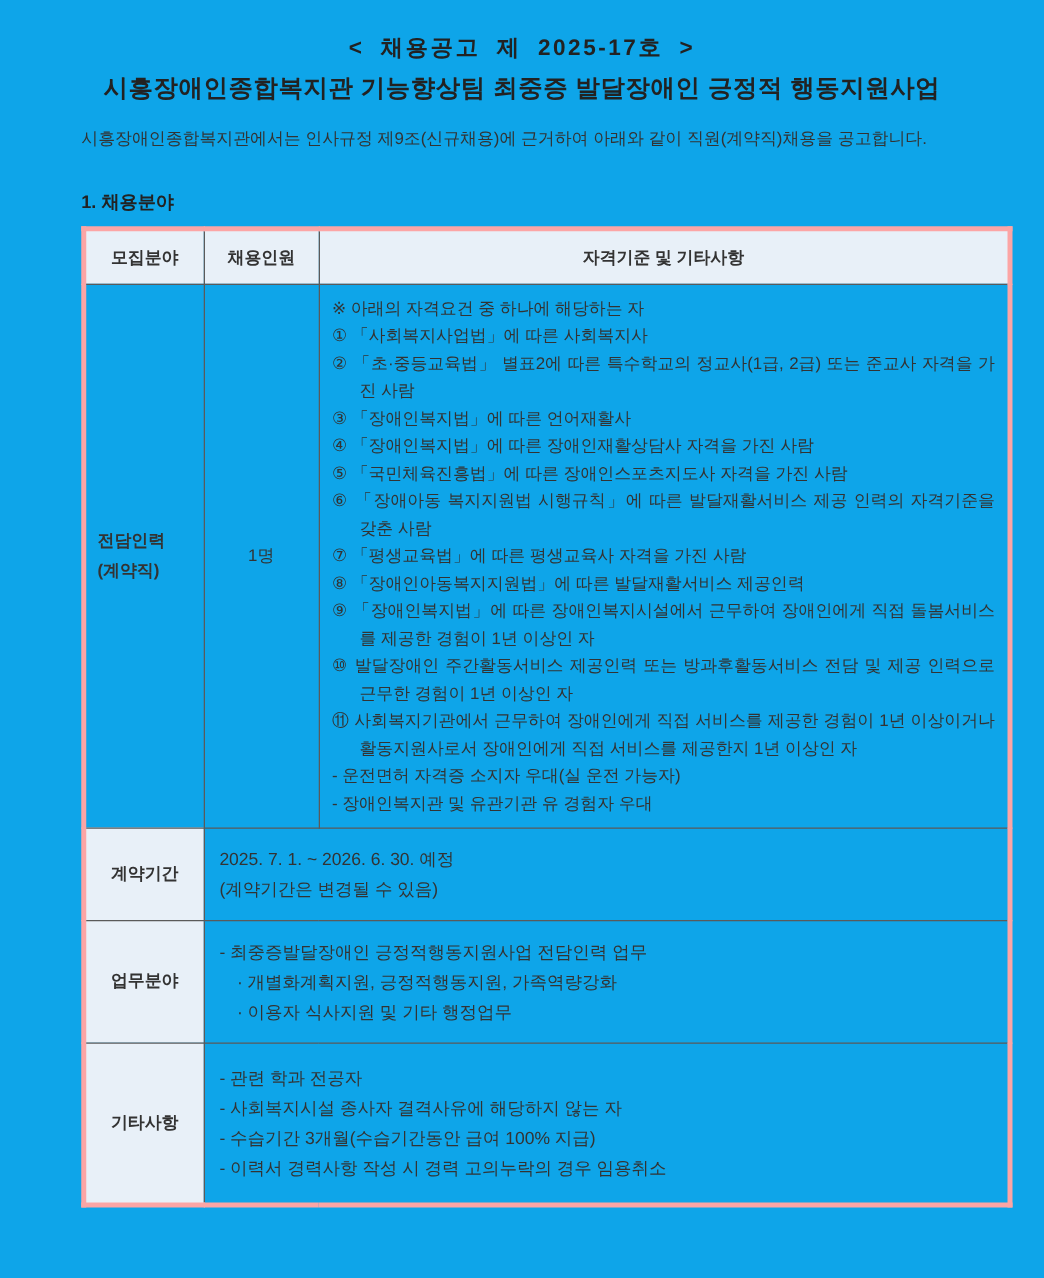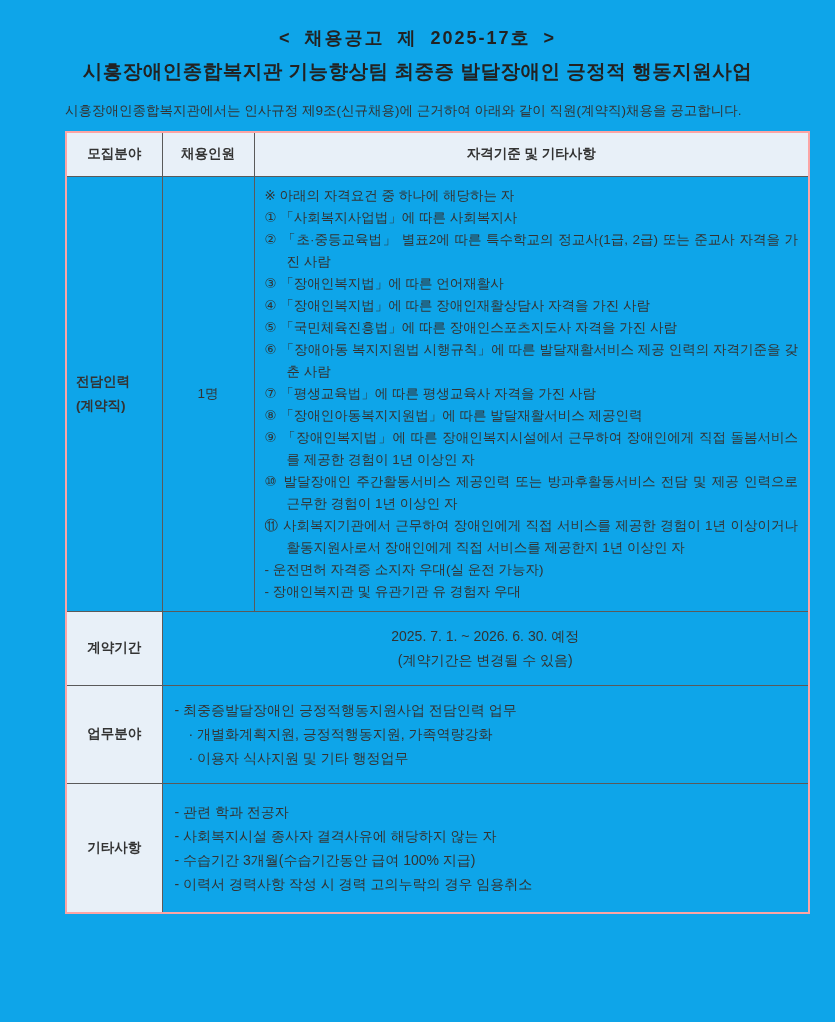--- a/index.html
+++ b/index.html
@@ -45,21 +45,21 @@
     margin-top: 31px;
     font-size: 14.5px;
     font-weight: bold;
     color: #222222;
   }
   table.recruit {
     margin-top: 10px;
     width: 745px;
     border-collapse: collapse;
     table-layout: fixed;
-    border: 2px solid #fca5a5;
+    border: 4px solid #fca5a5;
   }
   table.recruit th, table.recruit td {
     border: 1px solid #5a5a5a;
     font-size: 13.5px;
     color: #333333;
   }
   th.col-head {
     background: #e8f0f8;
     height: 44px;
     font-size: 15px;
@@ -103,36 +103,37 @@
   }
   td.span-cell {
     vertical-align: middle;
     padding: 8px 12px;
   }
   .row-line {
     font-size: 14px;
     line-height: 24px;
     text-align: left;
   }
-  .row-line.center { text-align: center; }
+  .row-line.center { text-align: left; }
   .row-line.indent { padding-left: 14px; }
   tr.r-contract  { height: 74px; }
   tr.r-duty      { height: 98px; }
   tr.r-etc       { height: 130px; }
 </style>
 </head>
 <body>
 
 <div class="page">
 
   <div class="notice-no">&lt; 채용공고 제 2025-17호 &gt;</div>
   <div class="title-line">시흥장애인종합복지관 기능향상팀 최중증 발달장애인 긍정적 행동지원사업</div>
 
   <p class="intro">시흥장애인종합복지관에서는 인사규정 제9조(신규채용)에 근거하여 아래와 같이 직원(계약직)채용을 공고합니다.</p>
 
+  <div class="section-heading">1. 채용분야</div>
 
   <table class="recruit">
     <colgroup>
       <col style="width:96px">
       <col style="width:92px">
       <col>
     </colgroup>
     <tbody>
       <tr>
         <th class="col-head">모집분야</th>

